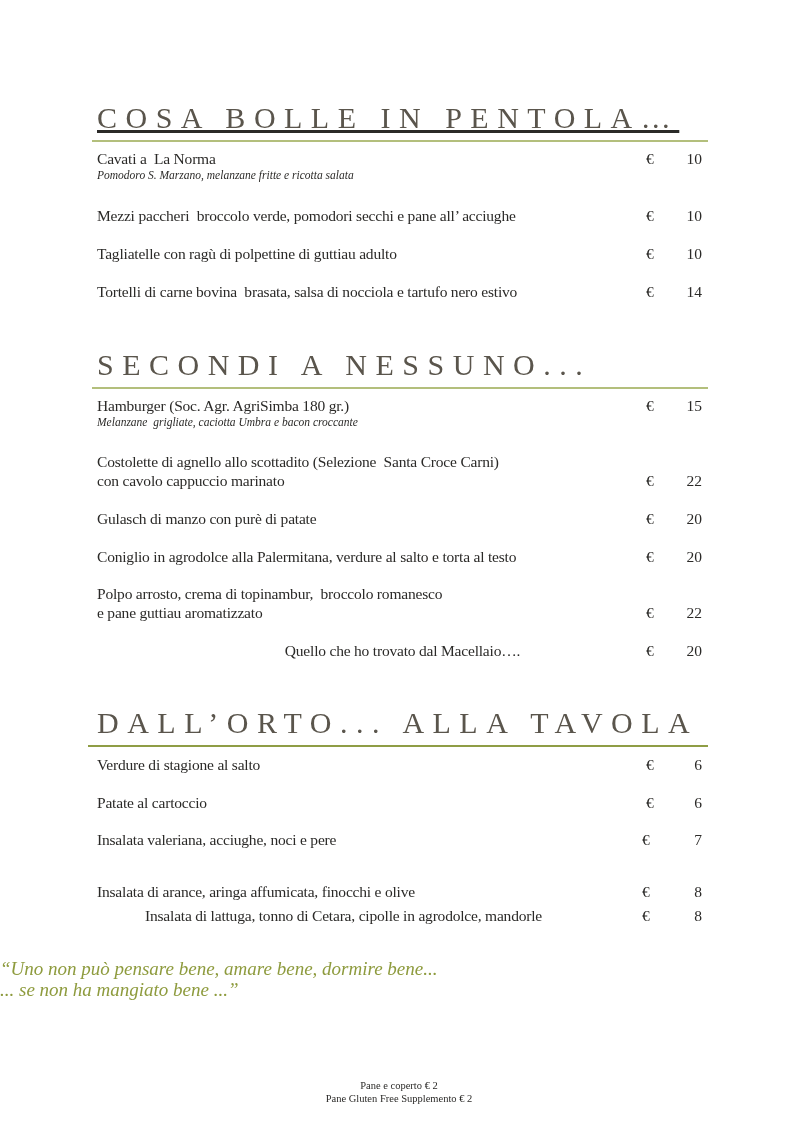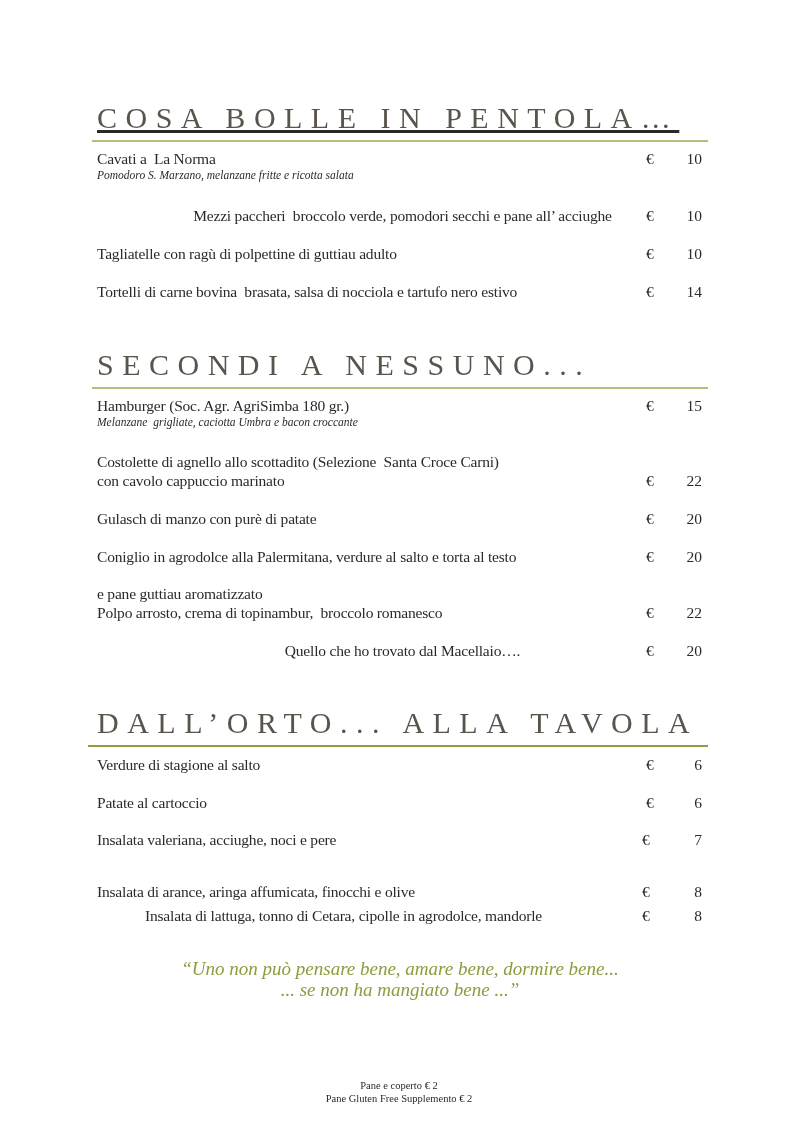--- a/index.html
+++ b/index.html
@@ -9,42 +9,42 @@
     .section-title { font-size: 30px; letter-spacing: 8.5px; color: #5a554c;
                      margin: 0 0 0 5px; line-height: 36px; white-space: nowrap; font-weight: normal; }
     .rule { height: 2px; background: #b3bf7c; margin-top: 4px; }
     .rule.dark { background: #8f9d45; }
     .item { position: absolute; left: 5px; right: 0; }
     .item-name { font-size: 15.5px; line-height: 19px; color: #2b2a28; letter-spacing: -0.2px; white-space: pre; }
     .item-desc { font-size: 11.5px; font-style: italic; line-height: 15px; color: #2b2a28; white-space: pre; }
     .price { position: absolute; right: 6px; font-size: 15.5px; line-height: 19px; width: 56px; }
     .price .eur { position: absolute; left: 0; }
     .price .num { position: absolute; right: 0; }
-    .quote { position: absolute; left: 0; width: 800px; top: 958px; text-align: center;
+    .quote { position: absolute; left: 0; width: 800px; top: 958px; 
              font-style: italic; font-size: 19px; line-height: 21px; color: #8e9b3e; }
     .footer { position: absolute; left: 0; width: 798px; top: 1079px; text-align: center;
               font-size: 10.5px; line-height: 13px; color: #2b2a28; }
   </style>
 </head>
 <body>
 
 <div class="section" style="top:100px;text-decoration:underline;">
   <h2 class="section-title">COSA BOLLE IN PENTOLA…</h2>
   <div class="rule"></div>
 </div>
 <div class="section" style="top:149px;">
   <div class="item" style="top:0px;">
     <div class="item-name">Cavati a  La Norma</div>
     <div class="item-desc">Pomodoro S. Marzano, melanzane fritte e ricotta salata</div>
     <div class="price" style="top:0;">
       <span class="eur">€</span>
       <span class="num">10</span>
     </div>
   </div>
-  <div class="item" style="top:57px;text-align:center;">
+  <div class="item" style="top:57px;">
     <div class="item-name">Mezzi paccheri  broccolo verde, pomodori secchi e pane all’ acciughe</div>
     <div class="price" style="top:0;">
       <span class="eur">€</span>
       <span class="num">10</span>
     </div>
   </div>
   <div class="item" style="top:95px;">
     <div class="item-name">Tagliatelle con ragù di polpettine di guttiau adulto</div>
     <div class="price" style="top:0;">
       <span class="eur">€</span>
@@ -89,22 +89,22 @@
     </div>
   </div>
   <div class="item" style="top:151px;">
     <div class="item-name">Coniglio in agrodolce alla Palermitana, verdure al salto e torta al testo</div>
     <div class="price" style="top:0;">
       <span class="eur">€</span>
       <span class="num">20</span>
     </div>
   </div>
   <div class="item" style="top:188px;">
+    <div class="item-name">Polpo arrosto, crema di topinambur,  broccolo romanesco</div>
     <div class="item-name">e pane guttiau aromatizzato</div>
-    <div class="item-name">Polpo arrosto, crema di topinambur,  broccolo romanesco</div>
     <div class="price" style="top:19px;">
       <span class="eur">€</span>
       <span class="num">22</span>
     </div>
   </div>
   <div class="item" style="top:245px;text-align:center;">
     <div class="item-name">Quello che ho trovato dal Macellaio….</div>
     <div class="price" style="top:0;">
       <span class="eur">€</span>
       <span class="num">20</span>

